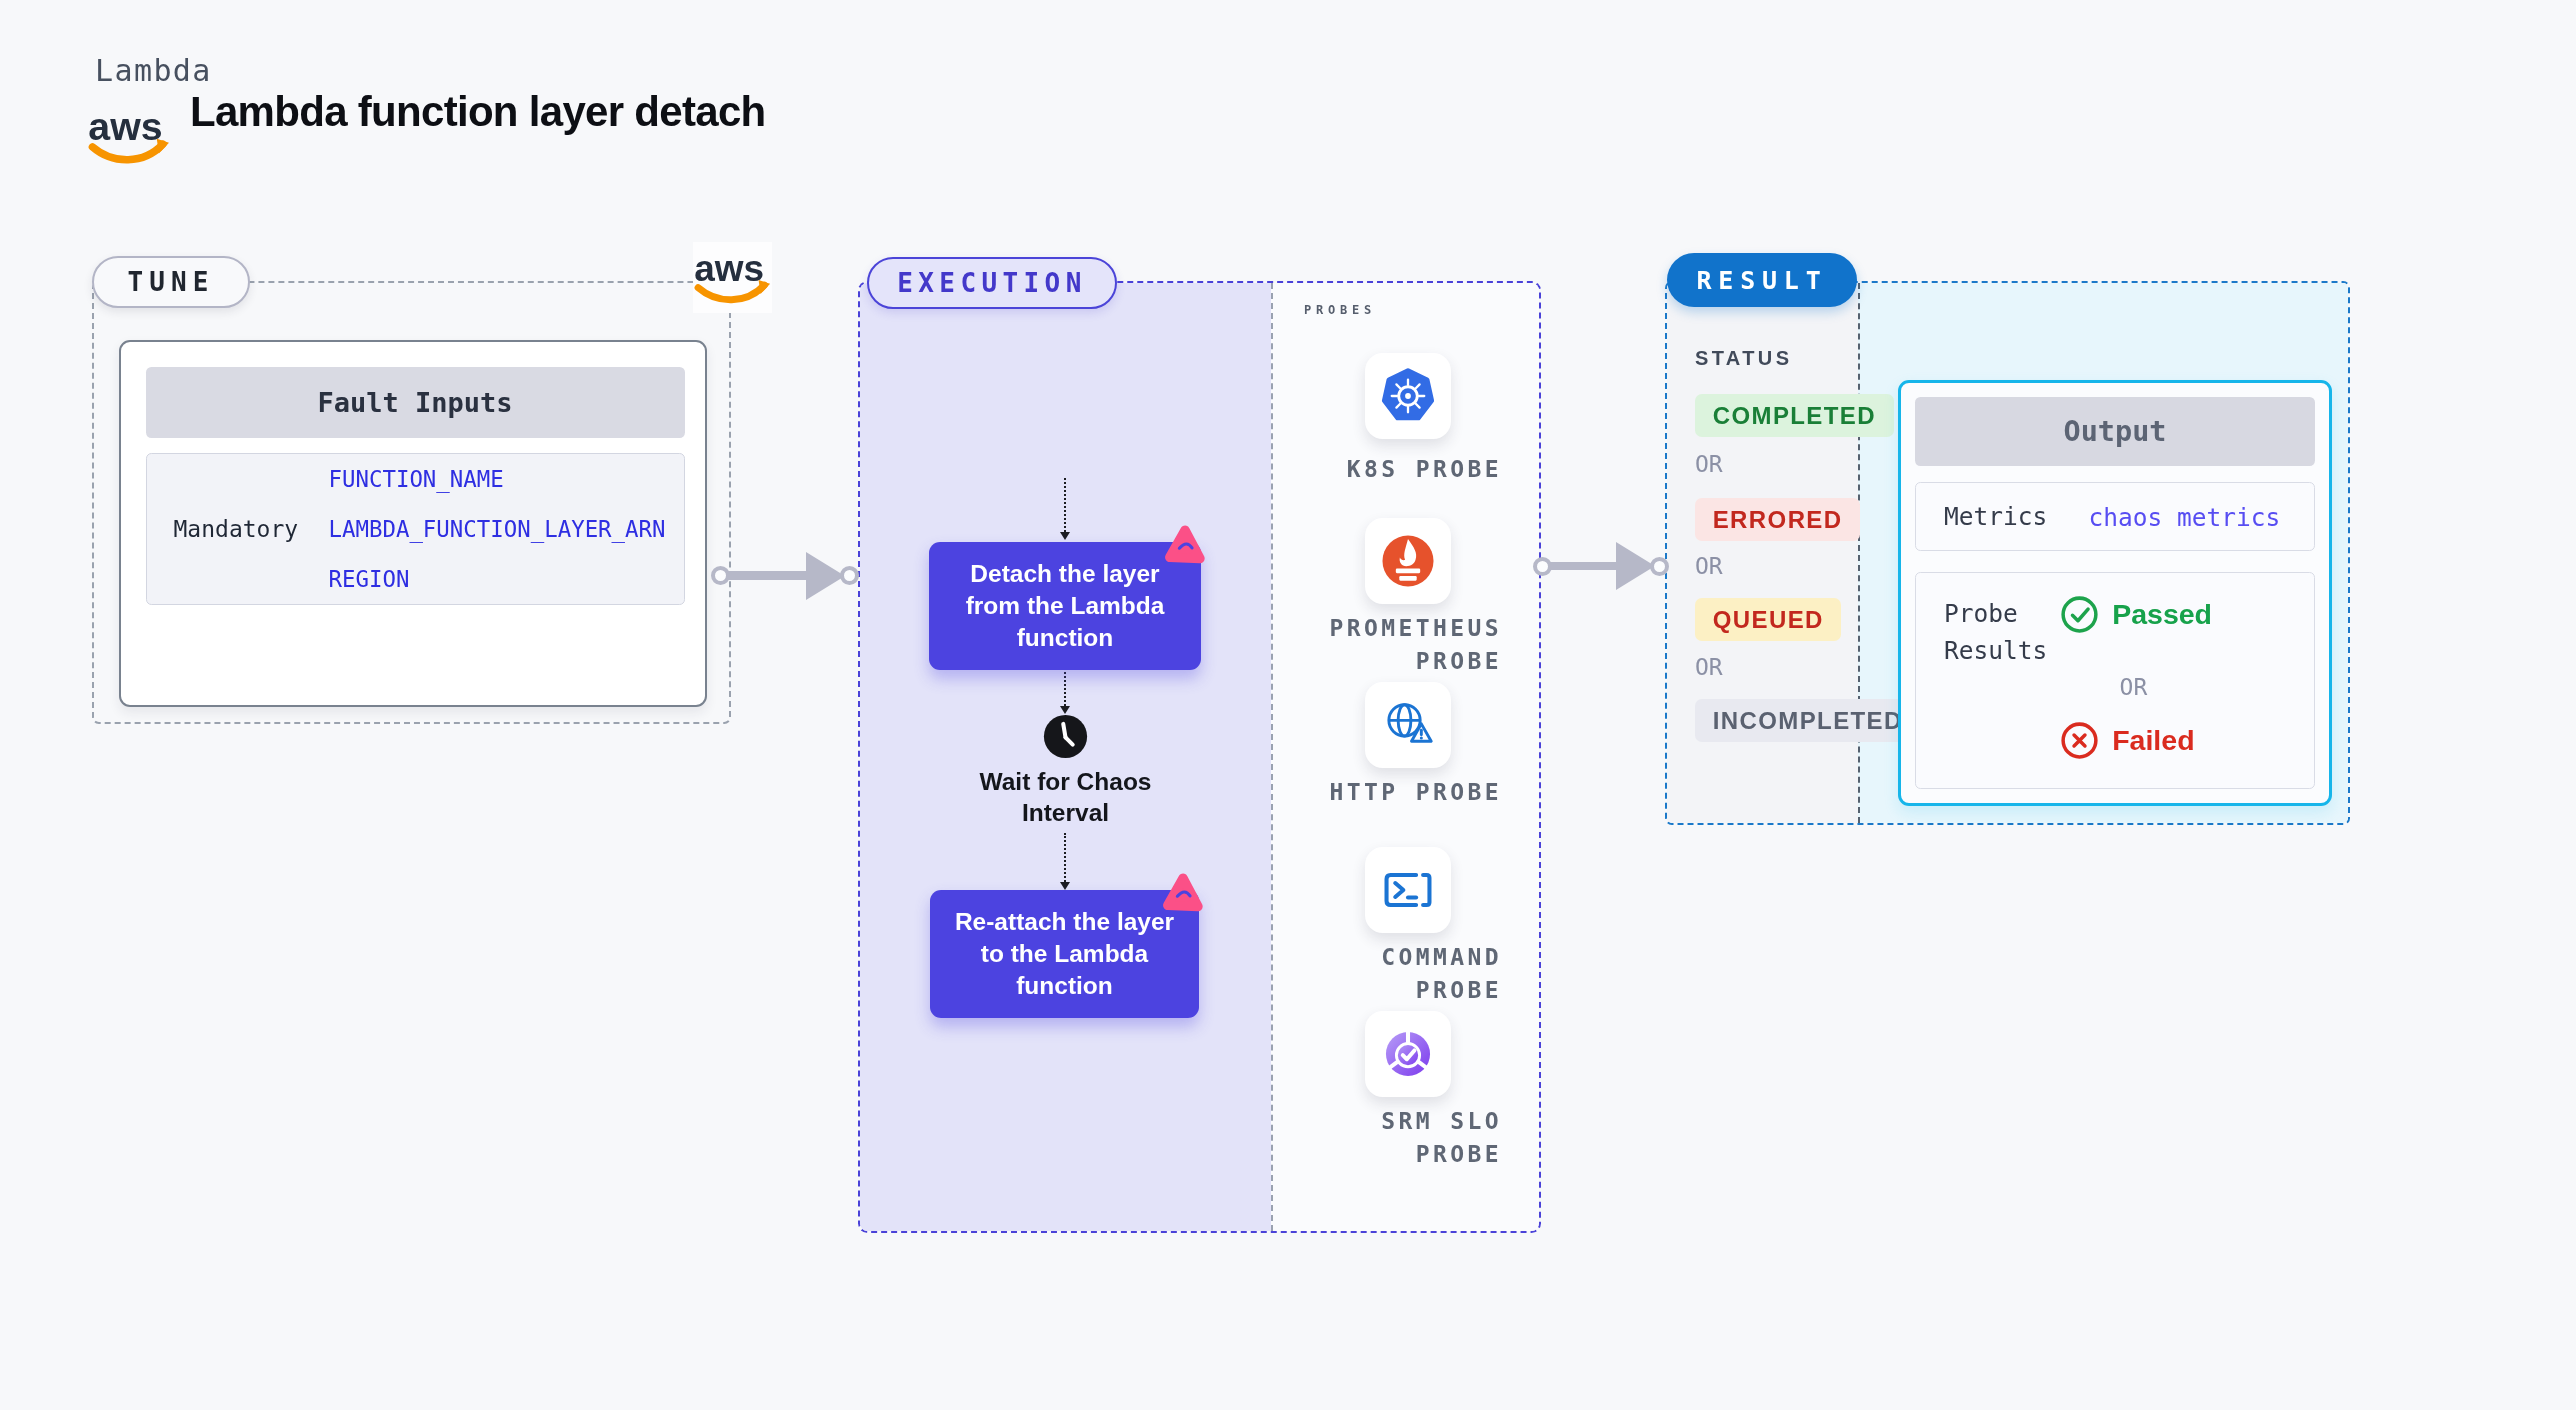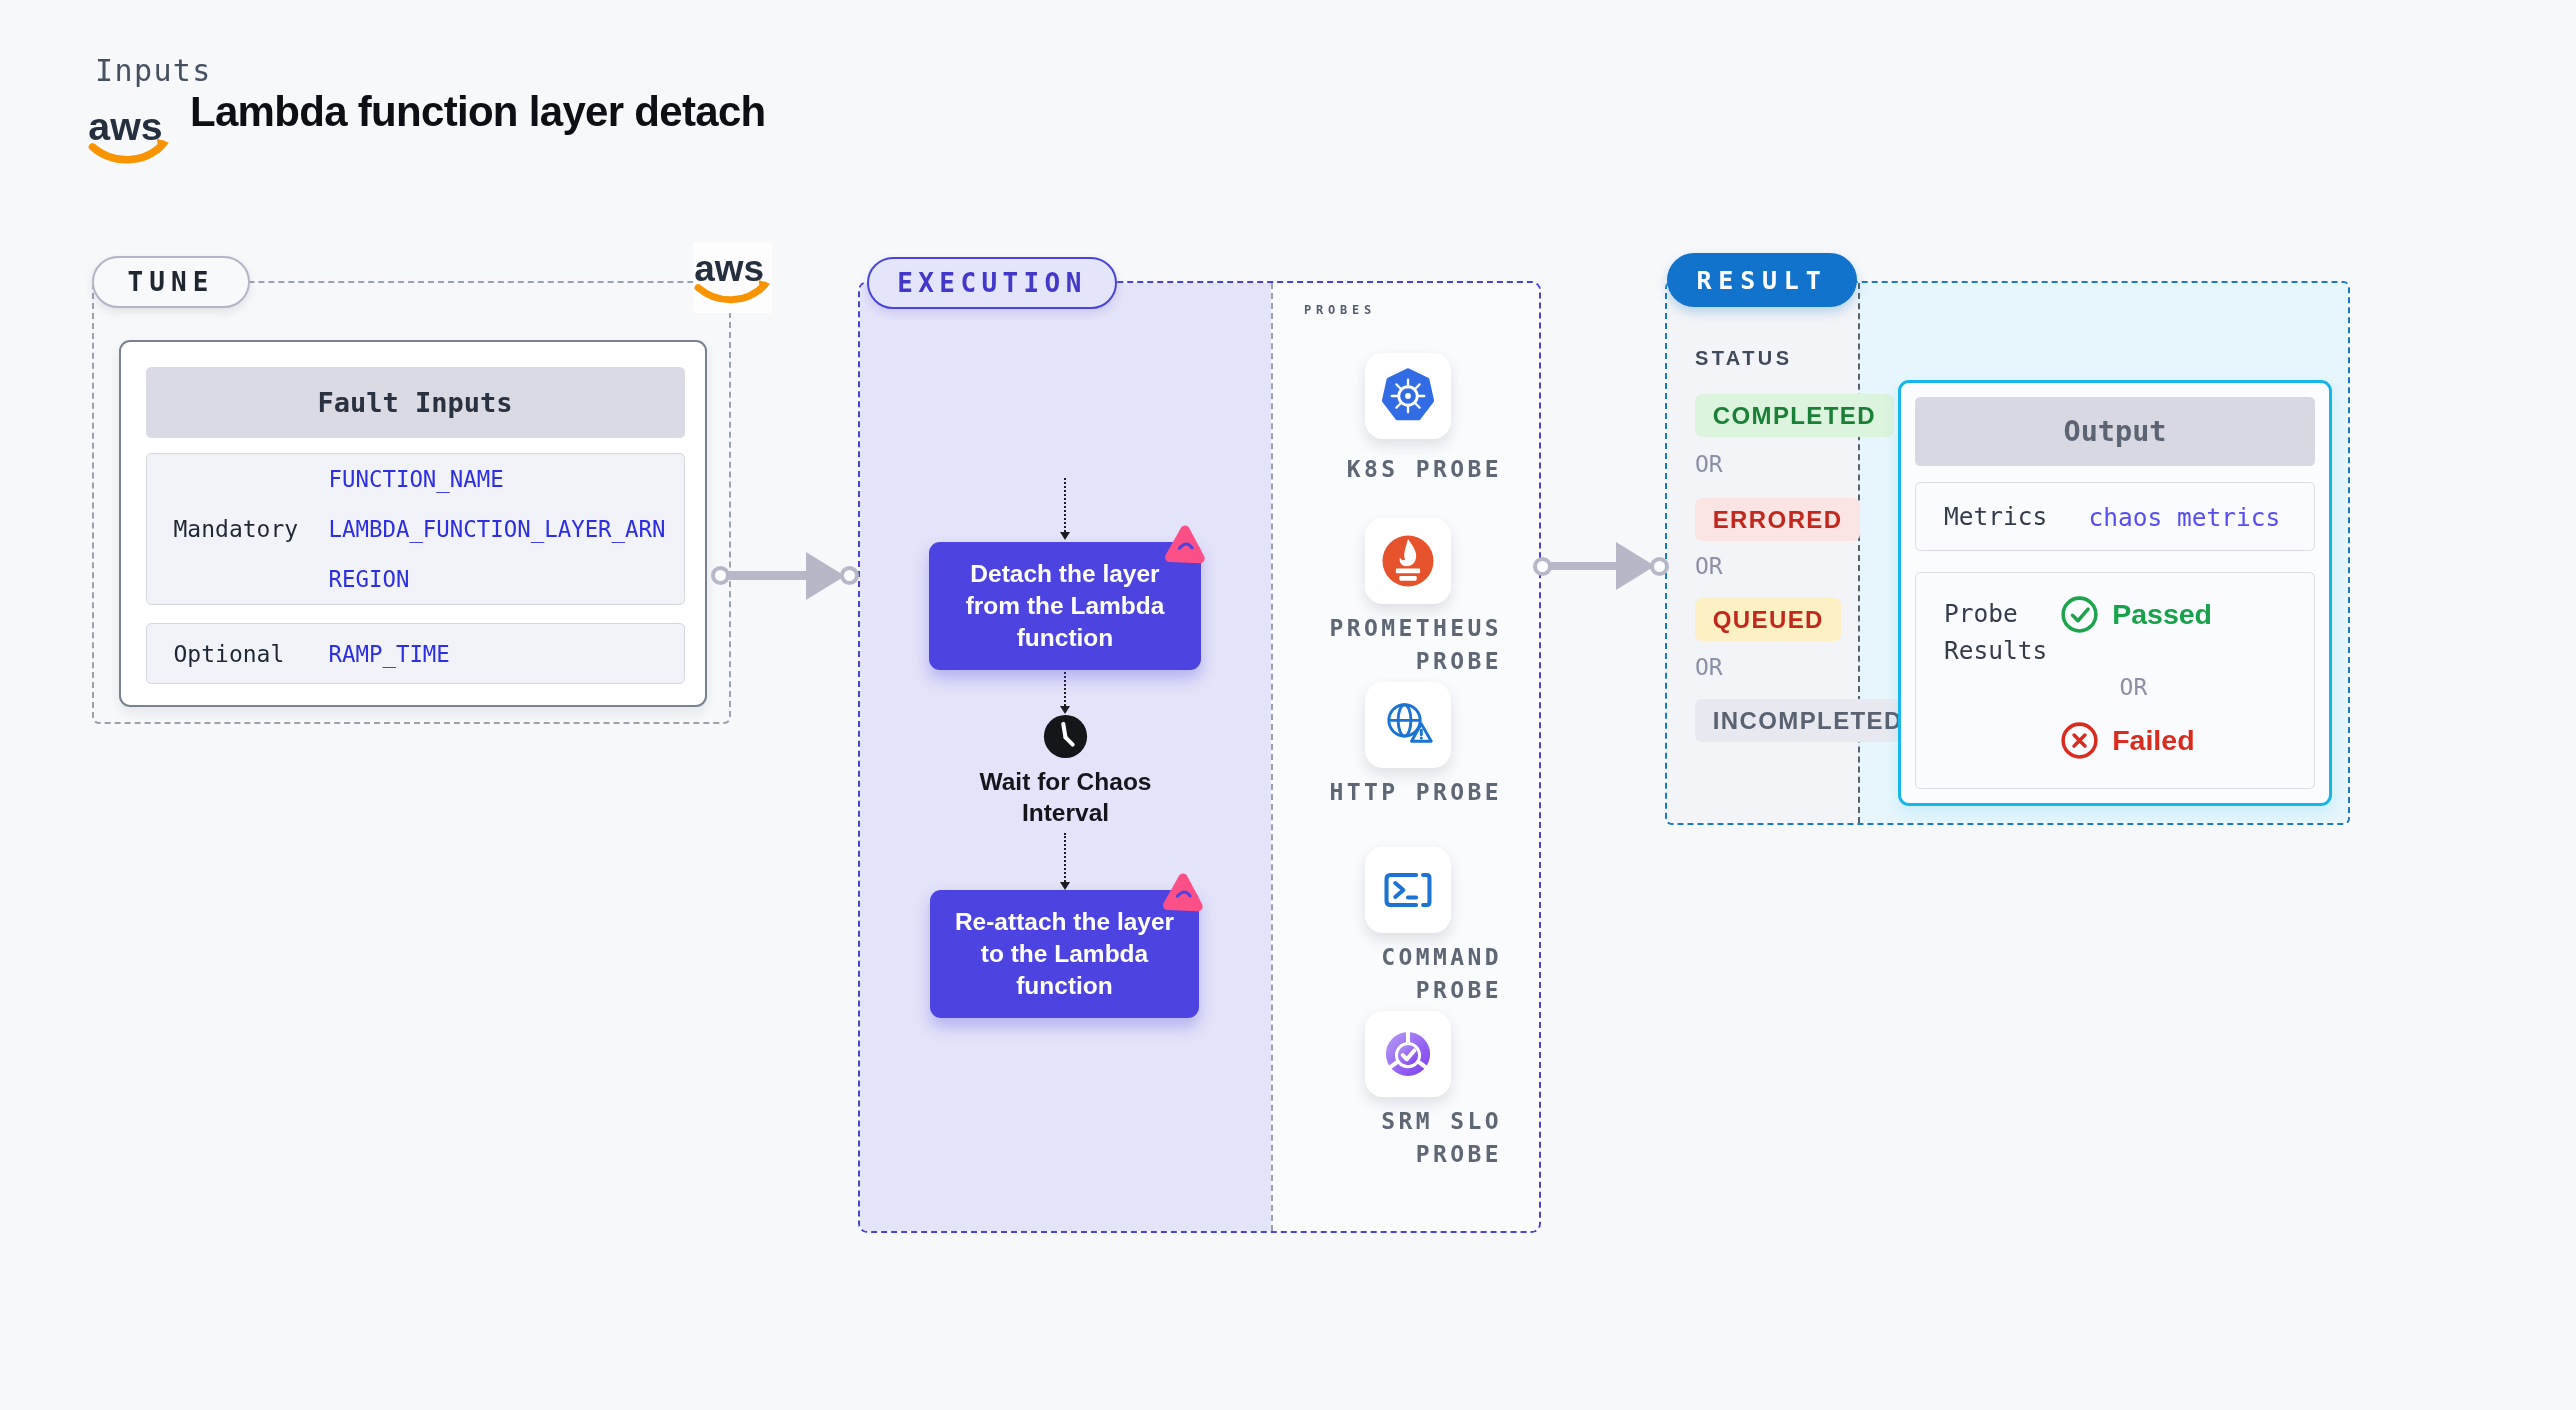--- a/index.html
+++ b/index.html
@@ -133,21 +133,21 @@
   .res-fail { left:144px; top:148px; }
   .res-or { left:204px; top:101px; }
   .passed-txt { font-size:28.5px; font-weight:bold; color:#17a24b; }
   .failed-txt { font-size:28.5px; font-weight:bold; color:#da2b1f; }
 </style>
 </head>
 <body>
 
 <div class="stage">
 
-  <div class="abs fault-label mono">Inputs</div>
+  <div class="abs fault-label mono">Lambda</div>
 
   <svg class="abs aws-logo aws-large" viewBox="0 0 124 100">
     <text x="2" y="56" font-family="Liberation Sans, DejaVu Sans, sans-serif" font-weight="bold" font-size="58" fill="#252f3e">aws</text>
     <path d="M8 66 C 38 92, 84 92, 112 62" stroke="#f79400" stroke-width="11" fill="none" stroke-linecap="round"></path>
     <path d="M103 54 L121 60 L106 76 Z" fill="#f79400"></path>
   </svg>
 
   <div class="abs page-title">Lambda function layer detach</div>
 
   <div class="abs tune-box"></div>
@@ -160,26 +160,20 @@
   </svg>
 
   <div class="abs ui-panel">
     <div class="ui-header mono">Fault Inputs</div>
     <div class="ui-row ui-row-mand">
       <div class="ui-row-label mono">Mandatory</div>
       <div class="ui-values mono">
         <span>FUNCTION_NAME</span>
         <span>LAMBDA_FUNCTION_LAYER_ARN</span>
         <span>REGION</span>
-      </div>
-    </div>
-    <div class="ui-row ui-row-opt">
-      <div class="ui-row-label mono">Optional</div>
-      <div class="ui-values mono">
-        <span>RAMP_TIME</span>
       </div>
     </div>
   </div>
 
   <div class="abs flow-arrow arrow1">
     <span class="fa-circle"></span>
     <span class="fa-line"></span>
     <span class="fa-tri"></span>
     <span class="fa-circle"></span>
   </div>

